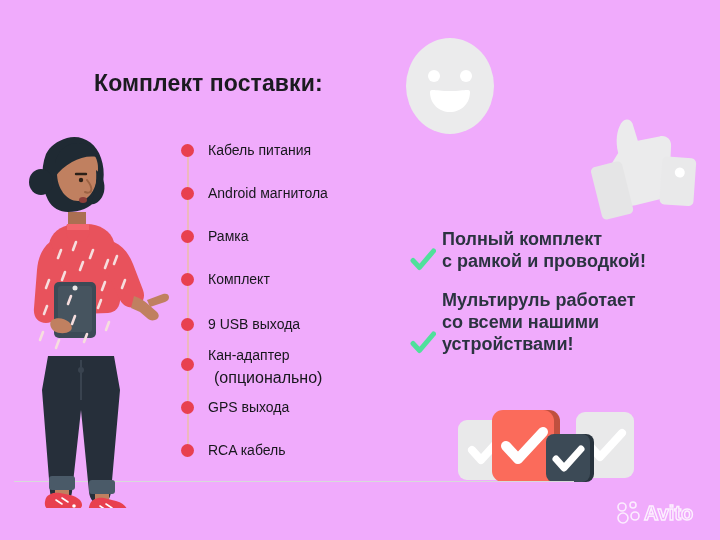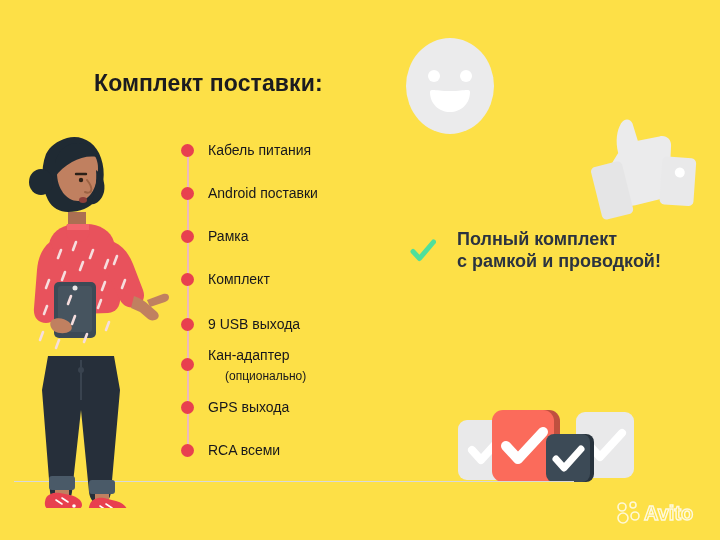--- a/index.html
+++ b/index.html
@@ -4,21 +4,21 @@
 <style>
   html, body {
     margin: 0;
     padding: 0;
     background: #ffffff;
   }
   #stage {
     position: relative;
     width: 720px;
     height: 540px;
-    background: #fde047;
+    background: #f0abfc;
     overflow: hidden;
     font-family: "Liberation Sans", "DejaVu Sans", sans-serif;
     -webkit-font-smoothing: antialiased;
   }
 
   
   .deco { position: absolute; pointer-events: none; }
 
   #smiley-deco { left: 404px; top: 34px; width: 92px; height: 104px; }
   #thumbs-deco { left: 574px; top: 108px; width: 132px; height: 116px; }
@@ -69,35 +69,34 @@
   .kit-label {
     position: absolute;
     left: 30px;
     font-size: 14px;
     color: #17171c;
     white-space: nowrap;
     line-height: 1;
   }
   .kit-sub {
     position: absolute;
-    left: 47px;
-    font-size: 12px;
+    left: 36px;
+    font-size: 16px;
     color: #17171c;
     white-space: nowrap;
     line-height: 1;
   }
 
   
   #benefits { position: absolute; left: 410px; top: 228px; width: 290px; }
   .benefit-row {
     position: relative;
     display: flex;
-    align-items: center;
+    align-items: flex-end;
     margin-bottom: 16px;
-    gap: 15px;
   }
   .benefit-check {
     flex: 0 0 auto;
     width: 26px;
     height: 26px;
     margin-right: 6px;
     margin-top: 1px;
   }
   .benefit-text {
     font-size: 18px;
@@ -161,21 +160,21 @@
   <div id="kit-list">
     <div id="kit-timeline-line"></div>
 
     <div class="kit-item" style="top:10px">
       <span class="kit-bullet"></span>
       <span class="kit-label">Кабель питания</span>
     </div>
 
     <div class="kit-item" style="top:53px">
       <span class="kit-bullet"></span>
-      <span class="kit-label">Android поставки</span>
+      <span class="kit-label">Android магнитола</span>
     </div>
 
     <div class="kit-item" style="top:96px">
       <span class="kit-bullet"></span>
       <span class="kit-label">Рамка</span>
     </div>
 
     <div class="kit-item" style="top:139px">
       <span class="kit-bullet"></span>
       <span class="kit-label">Комплект</span>
@@ -192,35 +191,45 @@
       <span class="kit-sub" style="top:18px">(опционально)</span>
     </div>
 
     <div class="kit-item" style="top:267px">
       <span class="kit-bullet"></span>
       <span class="kit-label">GPS выхода</span>
     </div>
 
     <div class="kit-item" style="top:310px">
       <span class="kit-bullet"></span>
-      <span class="kit-label">RCA всеми</span>
+      <span class="kit-label">RCA кабель</span>
     </div>
   </div>
 
   <div id="benefits">
     <div class="benefit-row">
       <span class="benefit-check">
         <svg viewBox="0 0 26 26" width="26" height="26" aria-hidden="true">
           <path d="M3 13.5l6.5 7L23.5 4" fill="none" stroke="#4fe09b" stroke-width="5" stroke-linecap="round" stroke-linejoin="round"></path>
         </svg>
       </span>
       <span class="benefit-text">Полный комплект
 с рамкой и проводкой!</span>
     </div>
 
+    <div class="benefit-row">
+      <span class="benefit-check">
+        <svg viewBox="0 0 26 26" width="26" height="26" aria-hidden="true">
+          <path d="M3 13.5l6.5 7L23.5 4" fill="none" stroke="#4fe09b" stroke-width="5" stroke-linecap="round" stroke-linejoin="round"></path>
+        </svg>
+      </span>
+      <span class="benefit-text">Мультируль работает
+со всеми нашими
+устройствами!</span>
+    </div>
   </div>
 
   <div class="deco" id="tiles-deco">
     <svg viewBox="0 0 176 86" width="176" height="86" aria-hidden="true">
 
       <rect x="0" y="16" width="58" height="60" rx="9" fill="#e9e9ea"></rect>
       <path d="M14 46l9 10 20-22" fill="none" stroke="#ffffff" stroke-width="8" stroke-linecap="round" stroke-linejoin="round"></path>
 
       <rect x="118" y="8" width="58" height="66" rx="9" fill="#e9e9ea"></rect>
       <path d="M132 42l10 11 22-24" fill="none" stroke="#ffffff" stroke-width="8" stroke-linecap="round" stroke-linejoin="round"></path>

